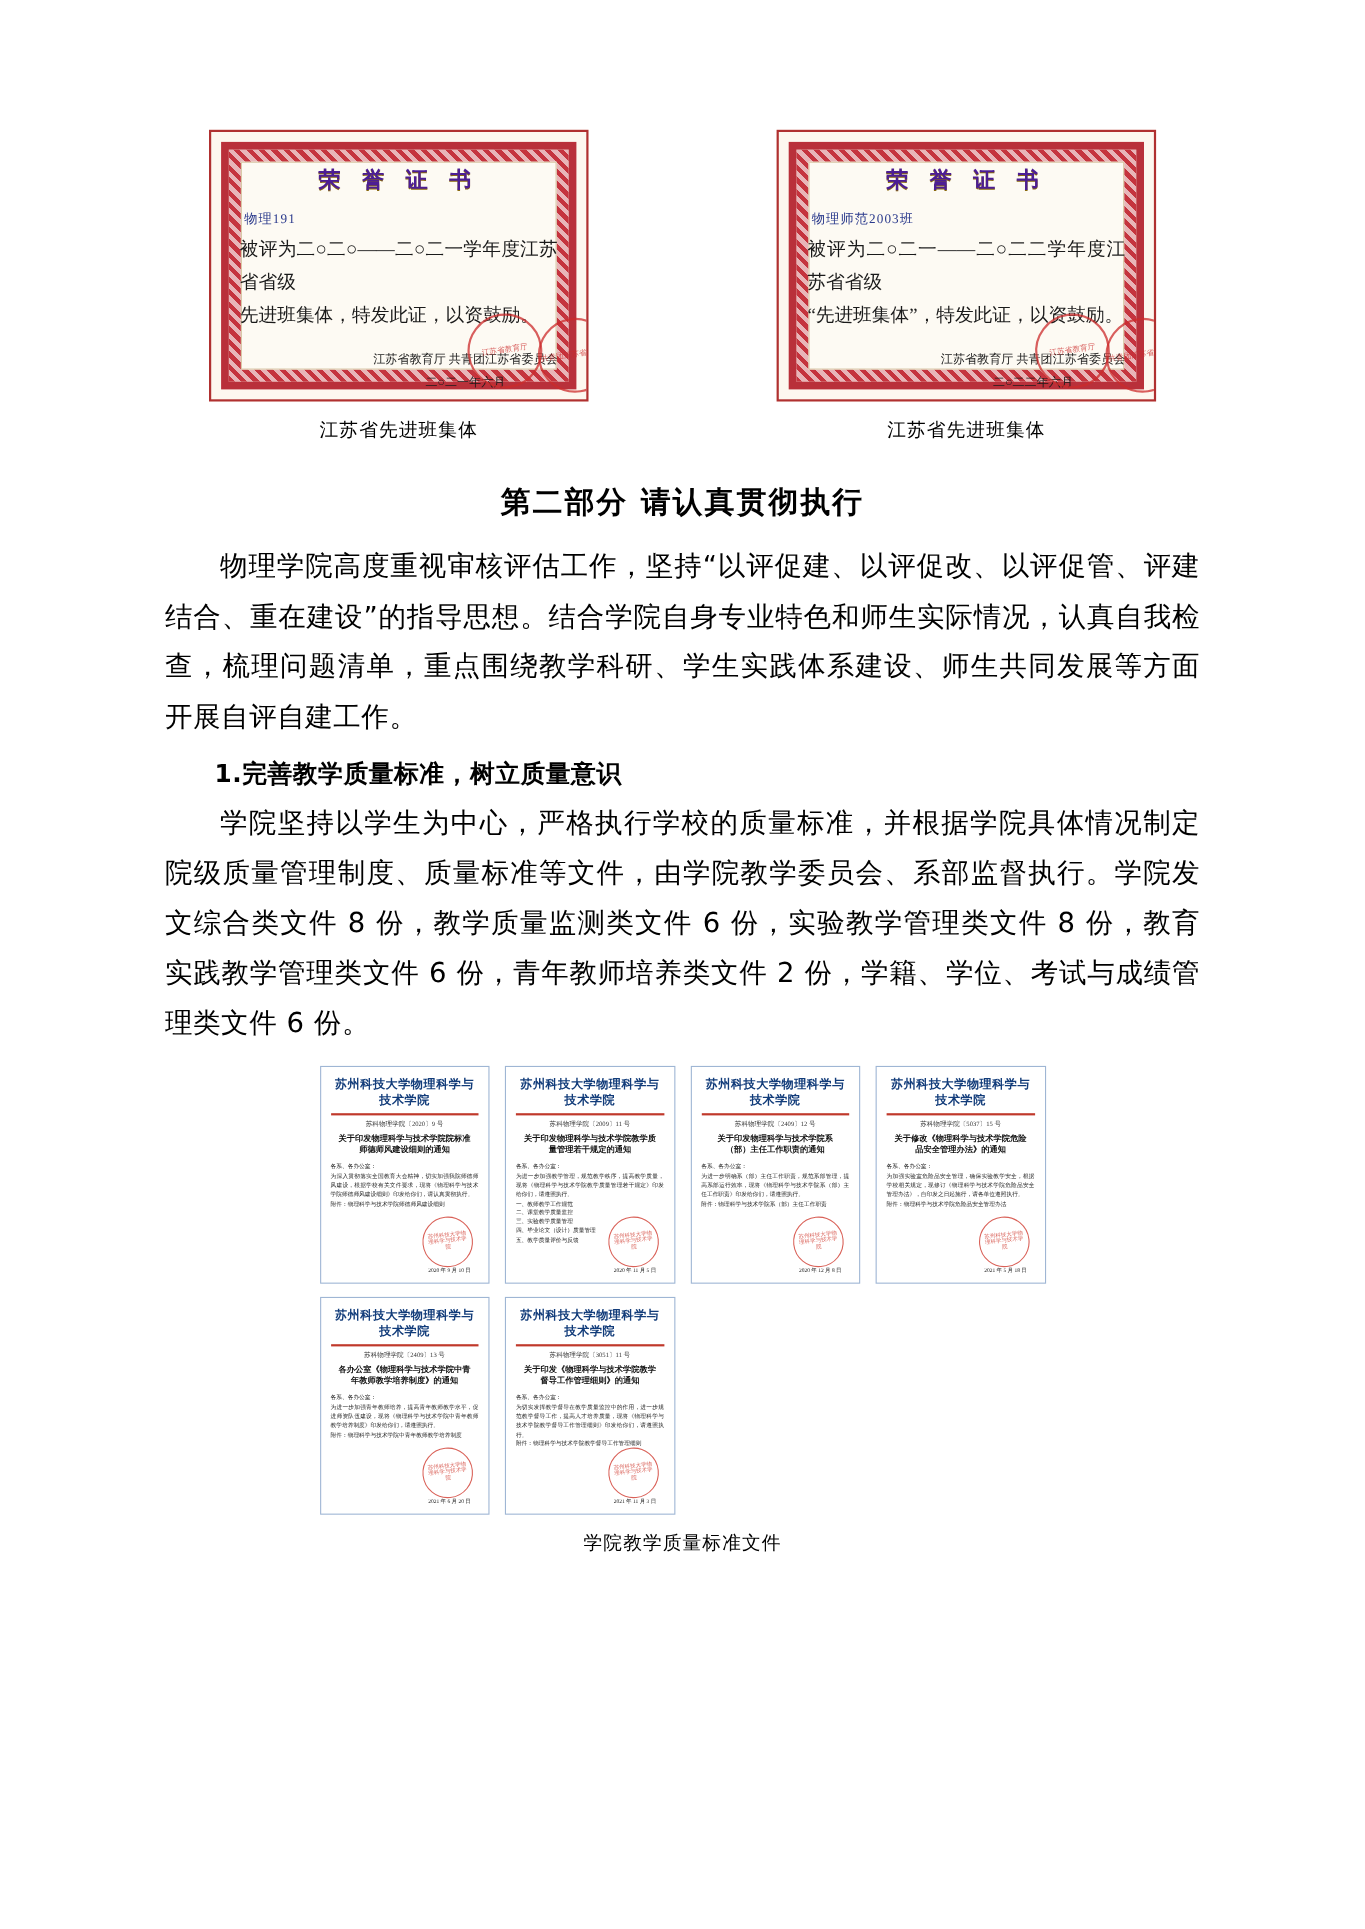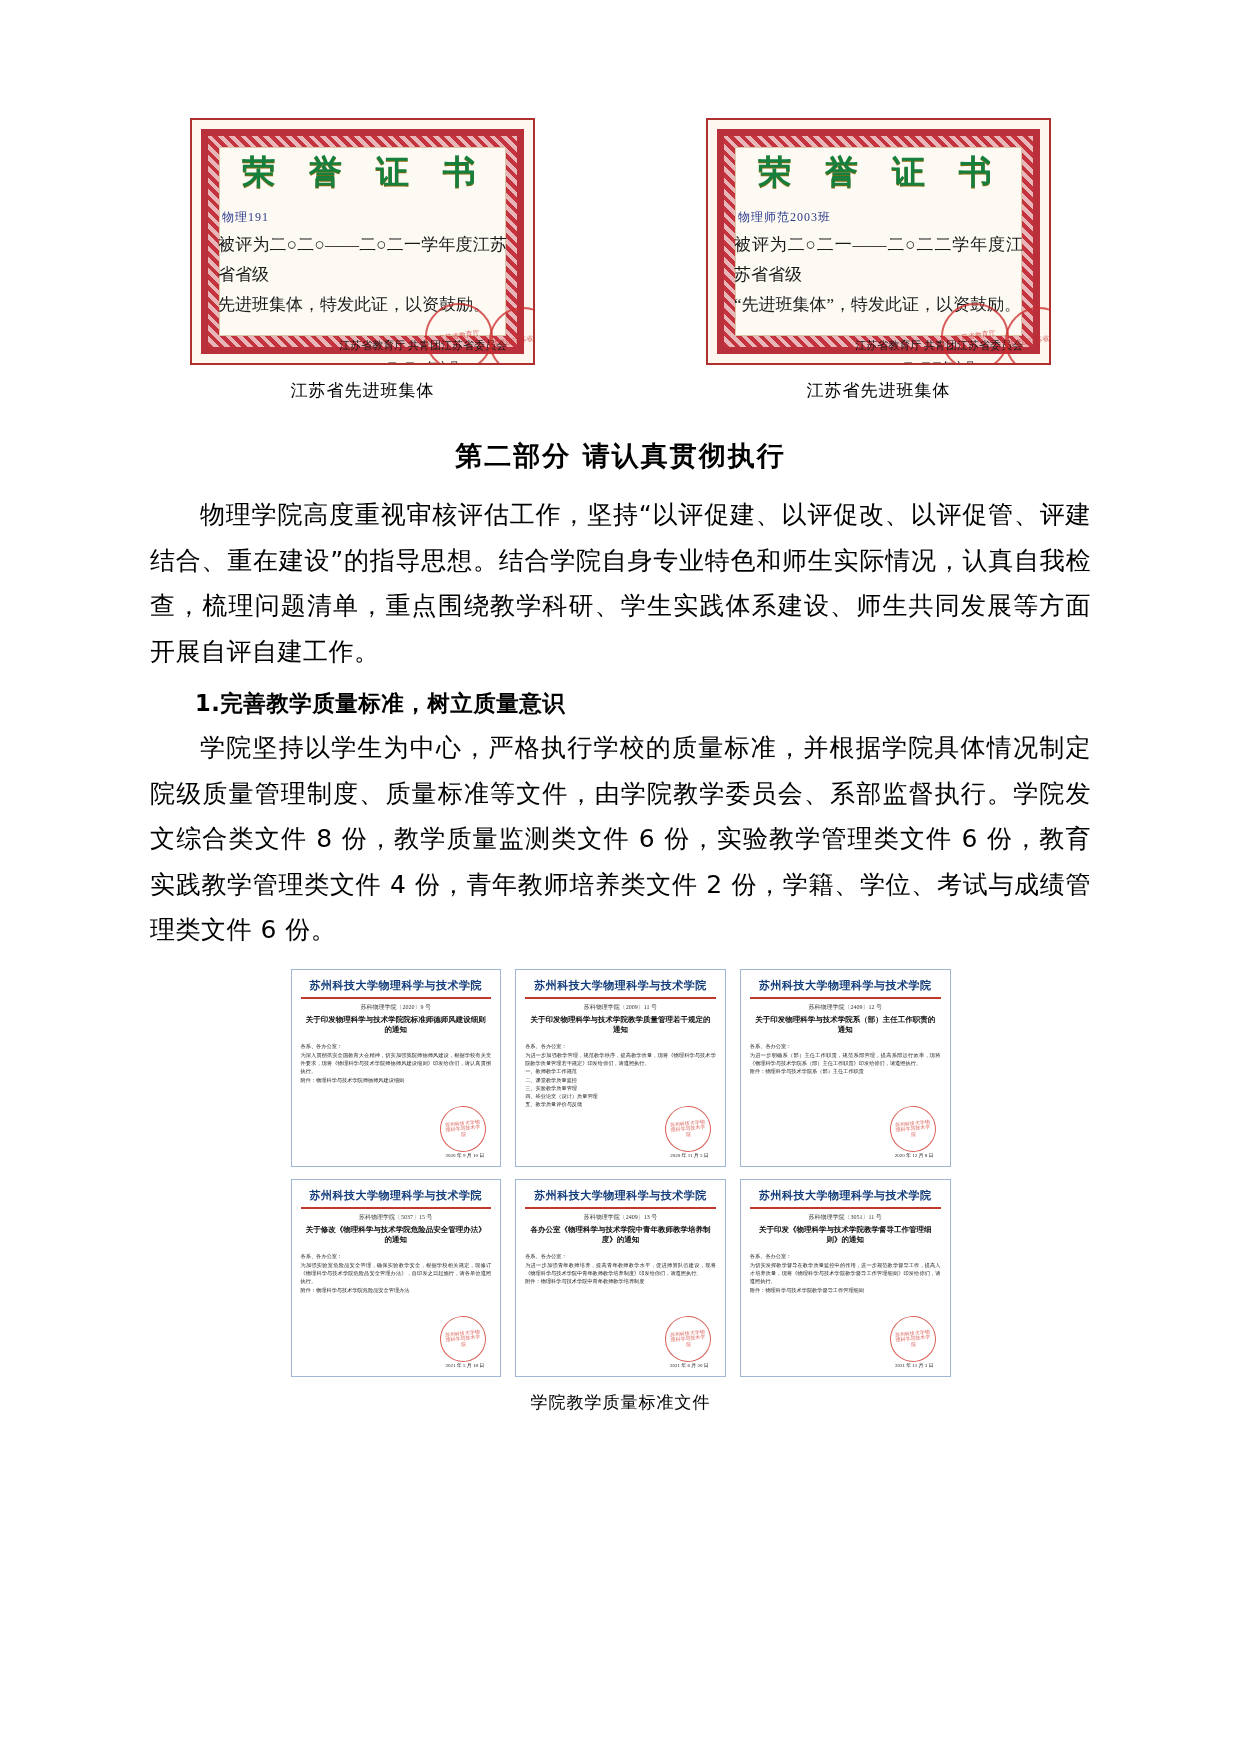--- a/index.html
+++ b/index.html
@@ -61,25 +61,25 @@
     position: absolute;
     left: 26px; right: 26px; top: 24px; bottom: 22px;
     z-index: 3;
     display: flex;
     flex-direction: column;
     align-items: center;
     padding-top: 6px;
     box-sizing: border-box;
   }
   .cert-title {
-    font-family: Liberation Mono, monospace;
-    font-size: 33px;
+    font-family: Liberation Sans, sans-serif;
+    font-size: 20px;
     font-weight: bold;
     letter-spacing: 7px;
-    color: #15803d;
+    color: #4c1d95;
     text-shadow: 0 1px 0 #8a6a10;
     margin-bottom: 12px;
   }
   .cert-hand {
     align-self: flex-start;
     font-size: 12px;
     color: #2b3a8c;
     margin: 2px 0 4px 4px;
     letter-spacing: 1px;
   }
@@ -151,21 +151,21 @@
     text-indent: 2em;
     font-family: "DejaVu Sans", "Liberation Sans", sans-serif;
     letter-spacing: 0.5px;
   }
 
   
   .doc-grid {
     margin: 16px auto 0 auto;
     width: 660px;
     display: grid;
-    grid-template-columns: repeat(3, 1fr);
+    grid-template-columns: repeat(4, 1fr);
     gap: 12px 14px;
   }
   .doc-card {
     background: #fff;
     border: 1px solid #9fb6d4;
     box-sizing: border-box;
     height: 198px;
     padding: 8px 9px;
     position: relative;
     overflow: hidden;
@@ -285,21 +285,21 @@
     </div>
 
   </div>
 
   <h1 class="part-title">第二部分  请认真贯彻执行</h1>
 
   <p class="body">物理学院高度重视审核评估工作，坚持“以评促建、以评促改、以评促管、评建结合、重在建设”的指导思想。结合学院自身专业特色和师生实际情况，认真自我检查，梳理问题清单，重点围绕教学科研、学生实践体系建设、师生共同发展等方面开展自评自建工作。</p>
 
   <h2 class="sub-title">1.完善教学质量标准，树立质量意识</h2>
 
-  <p class="body">学院坚持以学生为中心，严格执行学校的质量标准，并根据学院具体情况制定院级质量管理制度、质量标准等文件，由学院教学委员会、系部监督执行。学院发文综合类文件 8 份，教学质量监测类文件 6 份，实验教学管理类文件 6 份，教育实践教学管理类文件 4 份，青年教师培养类文件 2 份，学籍、学位、考试与成绩管理类文件 6 份。</p>
+  <p class="body">学院坚持以学生为中心，严格执行学校的质量标准，并根据学院具体情况制定院级质量管理制度、质量标准等文件，由学院教学委员会、系部监督执行。学院发文综合类文件 8 份，教学质量监测类文件 6 份，实验教学管理类文件 8 份，教育实践教学管理类文件 6 份，青年教师培养类文件 2 份，学籍、学位、考试与成绩管理类文件 6 份。</p>
 
   <div class="doc-grid">
 
     <div class="doc-card">
       <div class="doc-head">苏州科技大学物理科学与技术学院</div>
       <div class="doc-rule"></div>
       <div class="doc-num">苏科物理学院〔2020〕9 号</div>
       <div class="doc-subject">关于印发物理科学与技术学院院标准师德师风建设细则的通知</div>
       <div class="doc-body">
           <span>各系、各办公室：</span>

